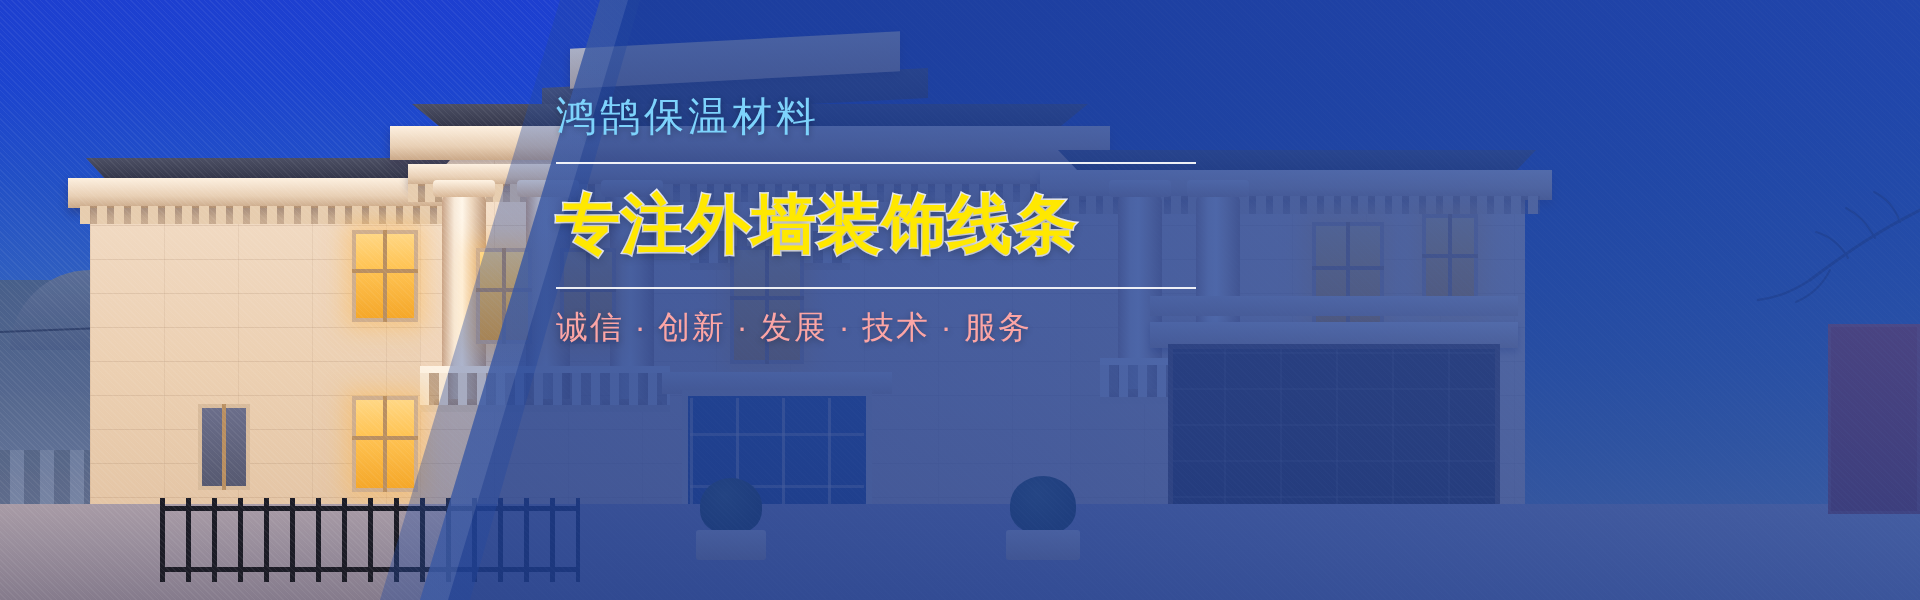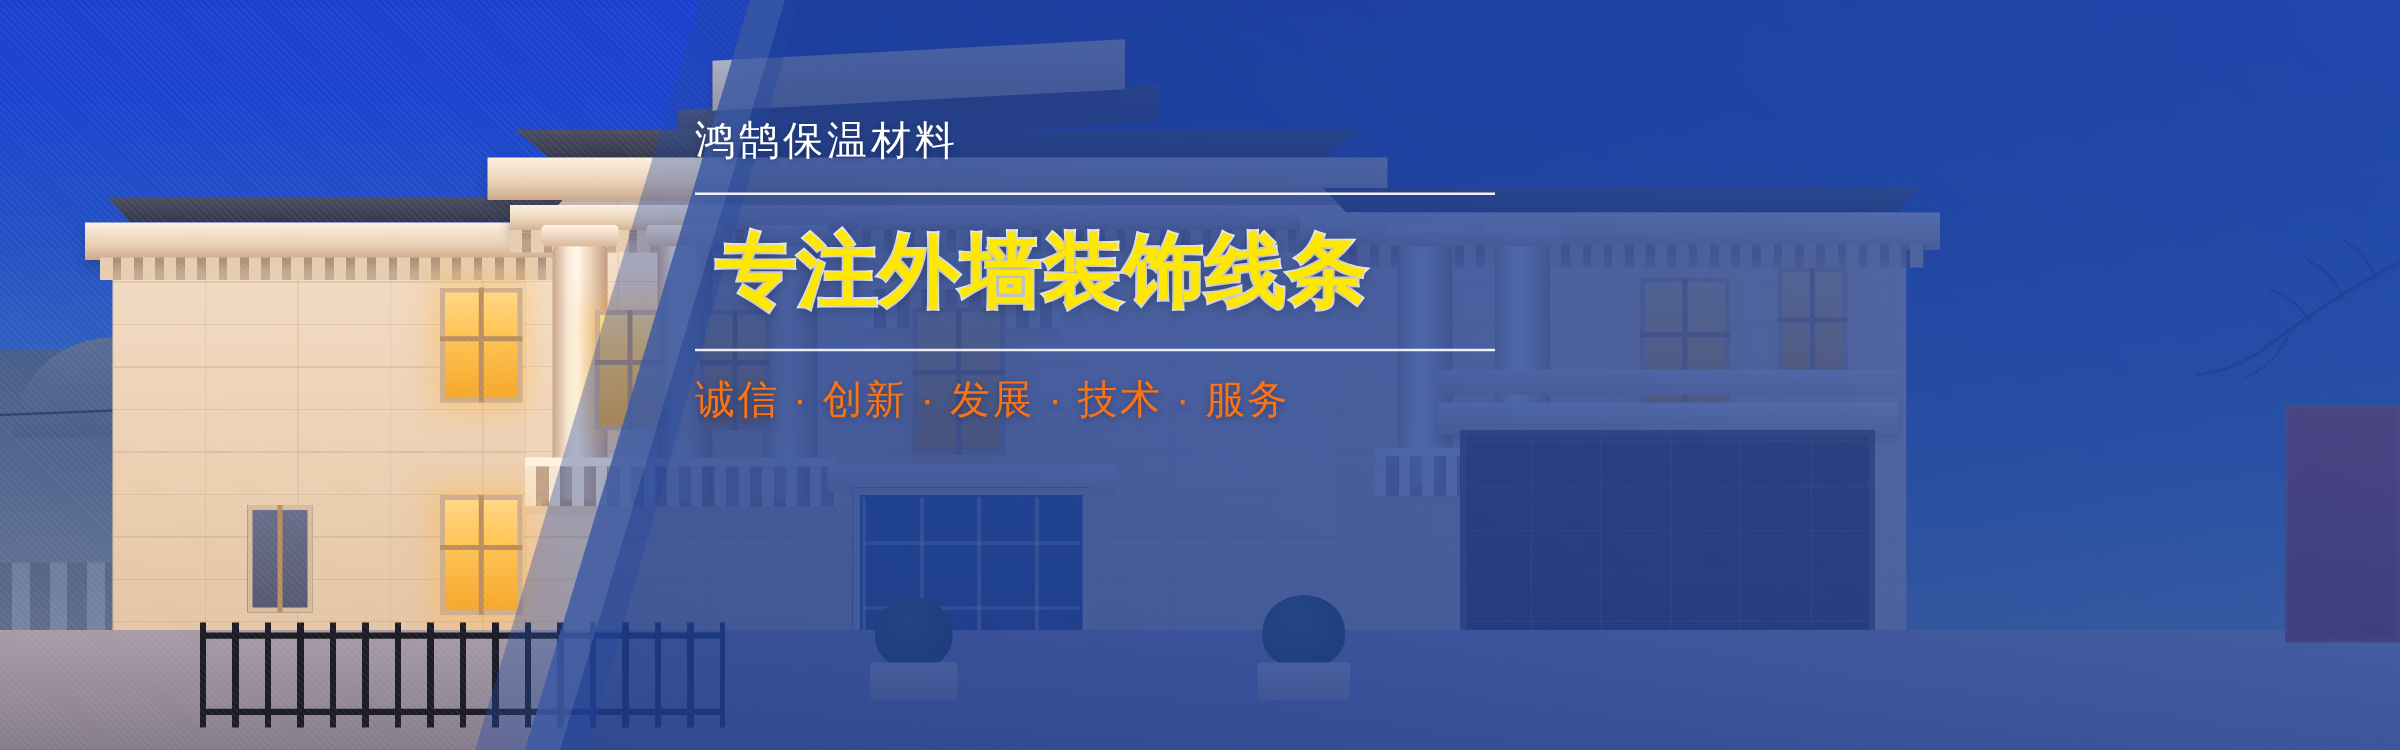--- a/index.html
+++ b/index.html
@@ -285,22 +285,22 @@
     clip-path:polygon(600px 0, 628px 0, 448px 600px, 420px 600px);
     pointer-events:none;
   }
 
   
   .textblock{
     position:absolute; left:556px; top:96px; width:740px;
     z-index:6;
   }
   .brand{
-    color:#ffffff;
-    font-size:32px;
+    color:#7dd3fc;
+    font-size:40px;
     letter-spacing:.10em;
     line-height:1;
     font-weight:400;
     text-shadow:0 2px 6px rgba(0,0,0,.32);
     white-space:nowrap;
   }
   .rule{
     margin:26px 0 0 0;
     width:640px; height:2px;
     background:rgba(255,255,255,.92);
@@ -310,29 +310,29 @@
     color:#ffe800;
     font-size:64px;
     font-weight:700;
     line-height:1.08;
     letter-spacing:.02em;
     white-space:nowrap;
     -webkit-text-stroke:3px rgba(255,255,255,.92);
     paint-order:stroke fill;
     text-shadow:0 3px 10px rgba(0,0,0,.30);
   }
-  .headline .l2{ display:block;margin-left:17px; }
+  .headline .l2{ display:block; }
   .rule2{
     margin-top:28px;
     width:640px; height:2px;
     background:rgba(255,255,255,.90);
   }
   .tagline{
     margin-top:22px;
-    color:#f97316;
+    color:#fca5a5;
     font-size:32px;
     letter-spacing:.06em;
     line-height:1;
     white-space:nowrap;
     text-shadow:0 2px 6px rgba(0,0,0,.30);
   }
 </style>
 </head>
 <body>
 

